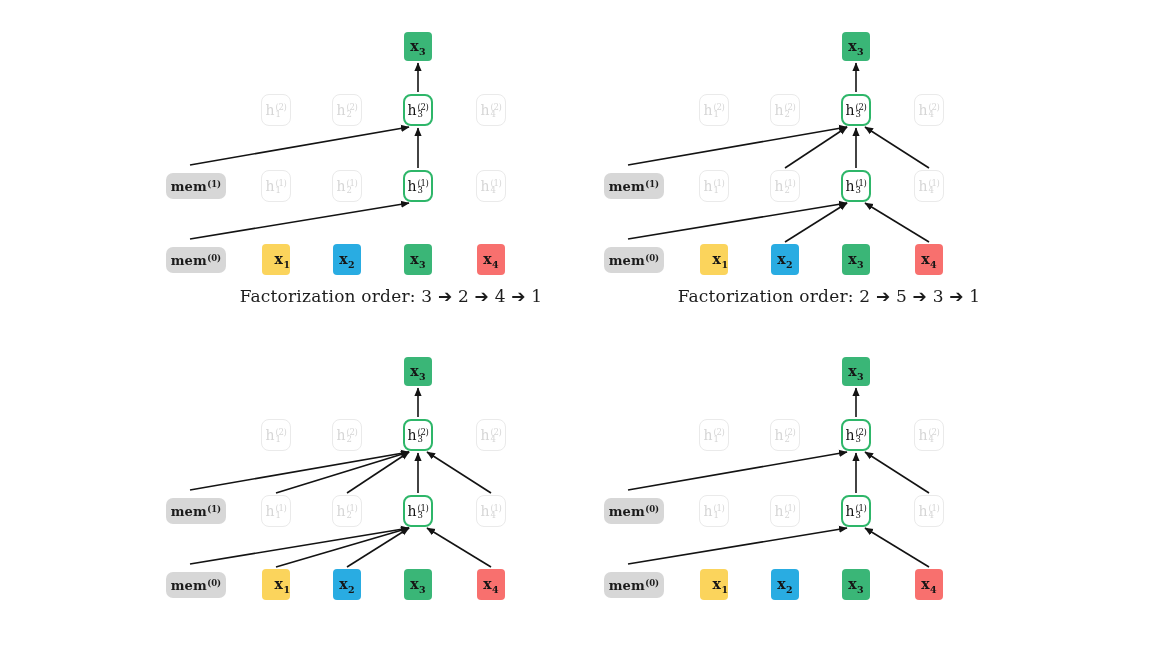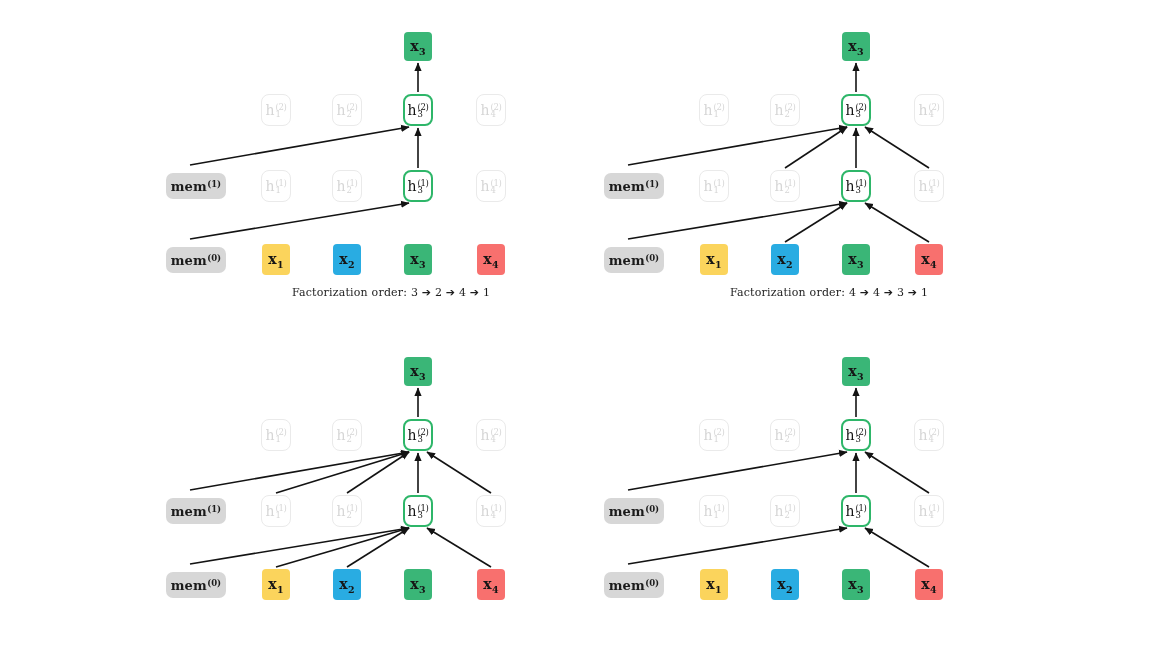--- a/index.html
+++ b/index.html
@@ -24,25 +24,25 @@
   .hl{display:inline-flex;align-items:center;font-size:14px;line-height:14px;}
   .stack{display:inline-flex;flex-direction:column;align-items:flex-start;margin-left:1px;transform:translateY(0.5px);}
   .stack span{font-size:8.5px;line-height:7.5px;letter-spacing:-0.3px;}
   .membox{left:8px;width:60px;height:26px;border-radius:7px;background:var(--c-gray);border:none;}
   .ml{font-size:13px;font-weight:600;color:#1b1b1b;white-space:nowrap;}
   .msup{font-size:8.5px;display:inline-block;transform:translateY(-4px);margin-left:0.5px;font-weight:600;}
   .xbox{width:28px;height:31px;border-radius:4px;border:none;}
   .xl{font-size:14px;font-weight:600;line-height:14px;}
   .xsub{font-size:9.5px;display:inline-block;transform:translateY(3.5px);margin-left:0.5px;}
   .x3top{left:246px;top:12px;width:28px;height:29px;background:var(--c-green);}
-  .tok-1{background:var(--c-yellow);} .tok-2{background:var(--c-blue);}
+  .tok-1{background:var(--c-yellow);justify-content:flex-end;} .tok-2{background:var(--c-blue);}
   .tok-3{background:var(--c-green);} .tok-4{background:var(--c-red);}
   .caption{
     position:absolute;top:266px;left:0;width:430px;padding-left:36px;box-sizing:border-box;
-    text-align:center;font-size:11px;color:#1d1d1d;letter-spacing:0.2px;
+    text-align:center;font-size:17px;color:#1d1d1d;letter-spacing:0.2px;
   }
   svg.arrows{position:absolute;inset:0;width:430px;height:300px;pointer-events:none;}
 </style>
 </head>
 <body>
 
 <svg width="0" height="0" style="position:absolute">
   <defs>
     <marker id="arrowhead" markerUnits="userSpaceOnUse" markerWidth="9" markerHeight="9" refX="8" refY="4" orient="auto">
       <path d="M0,0.4 L8.6,4 L0,7.6 Z" fill="#131313"></path>
@@ -255,21 +255,21 @@
     <div class="node xbox tok-2" style="left:175px;top:224px">
       <span class="xl"><span>x</span><span class="xsub">2</span></span>
     </div>
     <div class="node xbox tok-3" style="left:246px;top:224px">
       <span class="xl"><span>x</span><span class="xsub">3</span></span>
     </div>
     <div class="node xbox tok-4" style="left:319px;top:224px">
       <span class="xl"><span>x</span><span class="xsub">4</span></span>
     </div>
 
-    <div class="caption">Factorization order: 4 ➔ 4 ➔ 3 ➔ 1</div>
+    <div class="caption">Factorization order: 2 ➔ 5 ➔ 3 ➔ 1</div>
 
     <svg class="arrows" viewBox="0 0 430 300">
         <line x1="260" y1="72" x2="260" y2="43" stroke="var(--c-arrow)" stroke-width="1.6" marker-end="url(#arrowhead)"></line>
         <line x1="32" y1="145" x2="251" y2="107" stroke="var(--c-arrow)" stroke-width="1.6" marker-end="url(#arrowhead)"></line>
         <line x1="189" y1="148" x2="251" y2="107" stroke="var(--c-arrow)" stroke-width="1.6" marker-end="url(#arrowhead)"></line>
         <line x1="260" y1="148" x2="260" y2="108" stroke="var(--c-arrow)" stroke-width="1.6" marker-end="url(#arrowhead)"></line>
         <line x1="333" y1="148" x2="269" y2="107" stroke="var(--c-arrow)" stroke-width="1.6" marker-end="url(#arrowhead)"></line>
         <line x1="32" y1="219" x2="251" y2="183" stroke="var(--c-arrow)" stroke-width="1.6" marker-end="url(#arrowhead)"></line>
         <line x1="189" y1="222" x2="251" y2="183" stroke="var(--c-arrow)" stroke-width="1.6" marker-end="url(#arrowhead)"></line>
         <line x1="333" y1="222" x2="269" y2="183" stroke="var(--c-arrow)" stroke-width="1.6" marker-end="url(#arrowhead)"></line>

